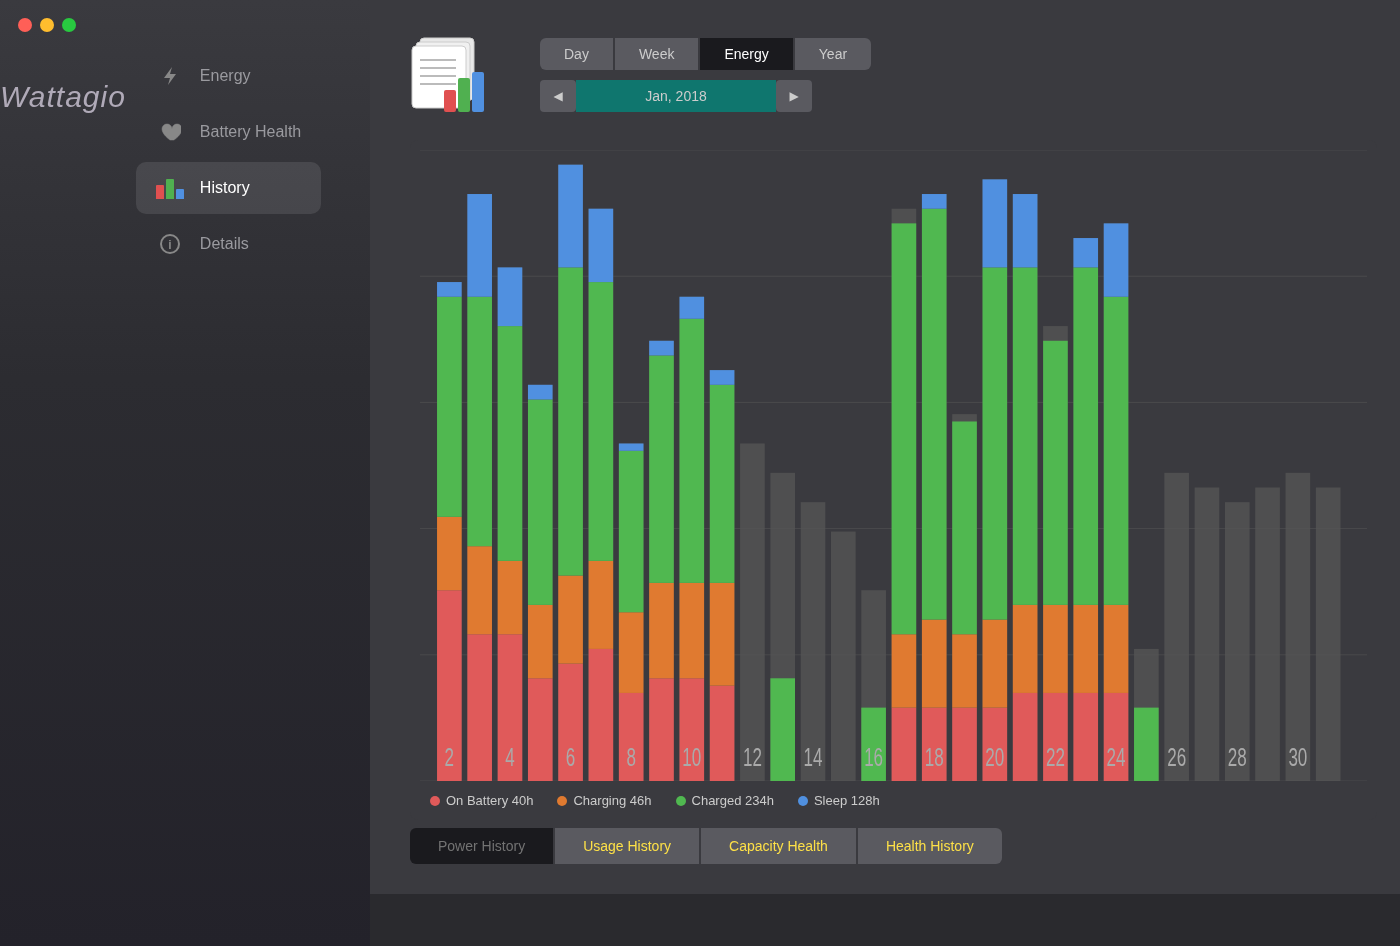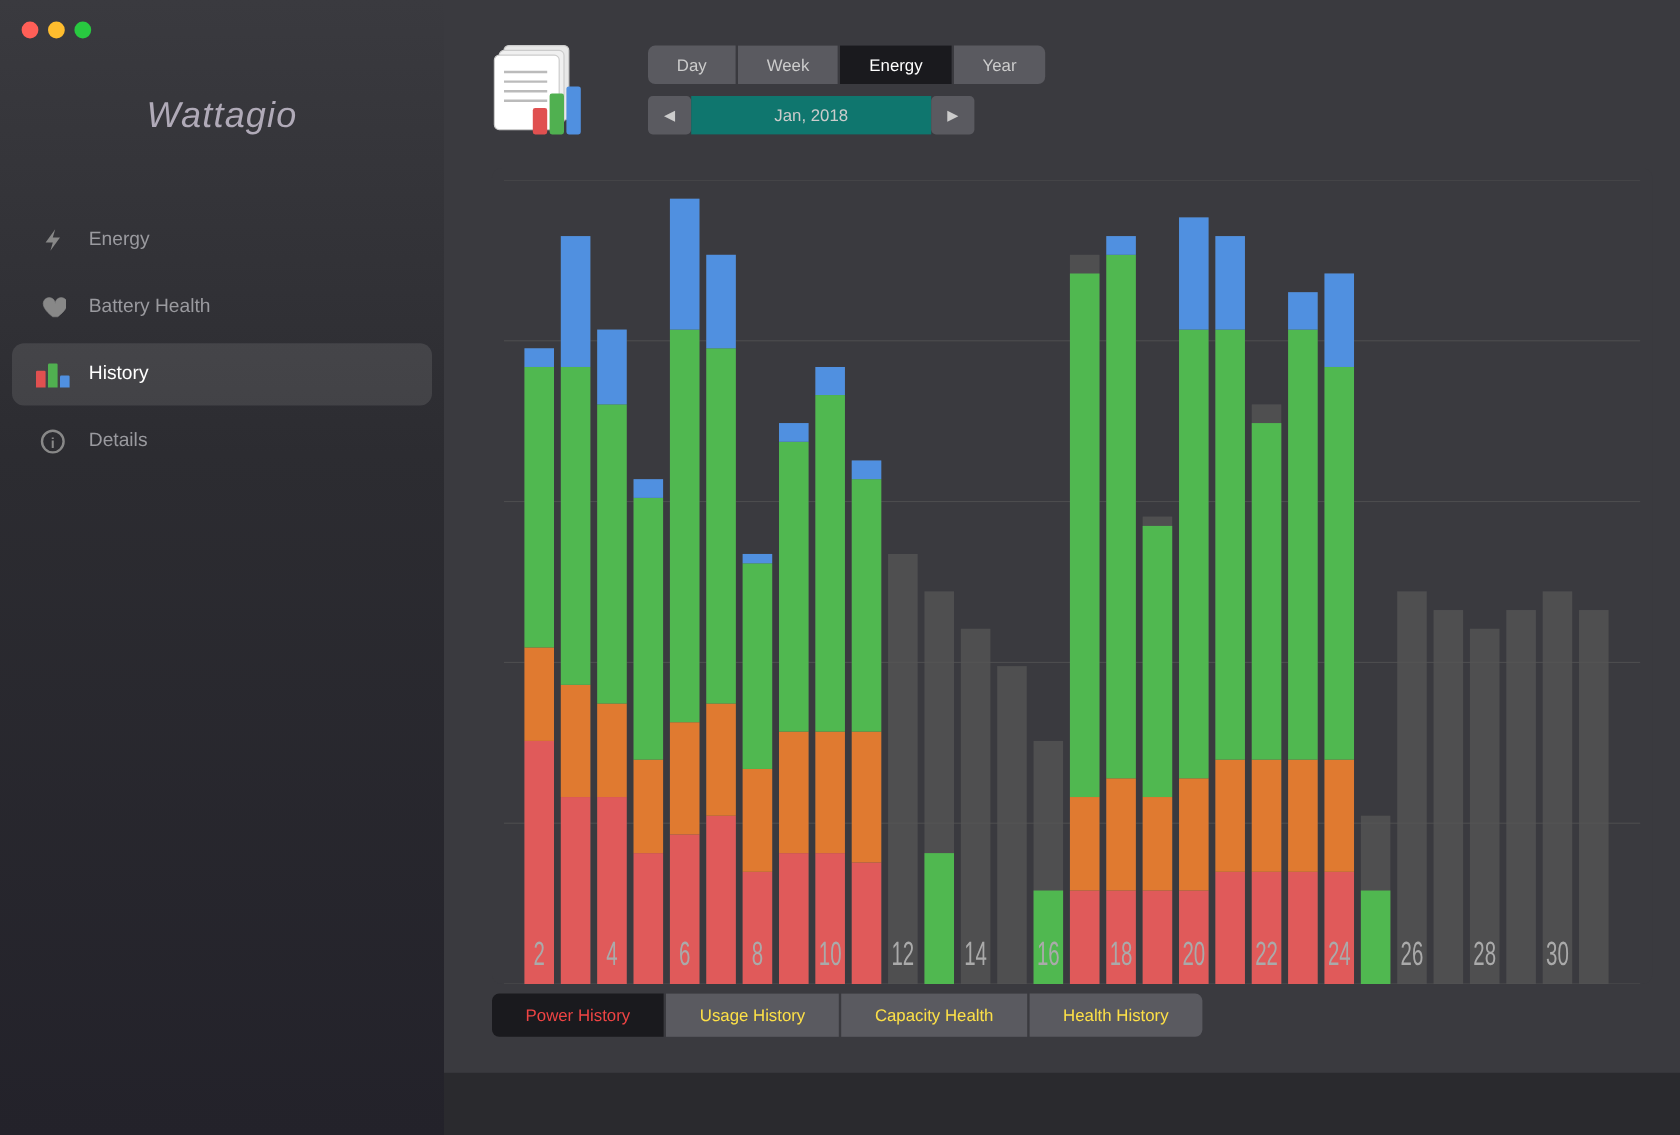--- a/index.html
+++ b/index.html
@@ -12,21 +12,20 @@
       display: flex;
     }
 
     
     .sidebar {
       width: 370px;
       min-width: 370px;
       height: 946px;
       background: linear-gradient(180deg, #3a3a3f 0%, #2c2c31 40%, #23222a 100%);
       display: flex;
-      flex-direction: column;
       padding-top: 50px;
       position: relative;
     }
 
     .traffic-lights {
       position: absolute;
       top: 18px;
       left: 18px;
       display: flex;
       gap: 8px;
@@ -231,21 +230,21 @@
       color: #fde047;
       font-size: 14px;
       font-weight: 500;
       cursor: pointer;
       border-radius: 0;
     }
     .bottom-tab:first-child { border-radius: 6px 0 0 6px; }
     .bottom-tab:last-child { border-radius: 0 6px 6px 0; }
     .bottom-tab.active {
       background: #1a1a1e;
-      color: #ef4444;
+      color: #737373;
     }
   </style>
 </head>
 <body>
 
 <div class="sidebar">
   <div class="traffic-lights">
     <div class="traffic-light tl-close"></div>
     <div class="traffic-light tl-min"></div>
     <div class="traffic-light tl-max"></div>
@@ -481,20 +480,38 @@
         <text x="543" y="420" text-anchor="middle" fill="#aaa" font-size="18">18</text>
         <text x="607" y="420" text-anchor="middle" fill="#aaa" font-size="18">20</text>
         <text x="671" y="420" text-anchor="middle" fill="#aaa" font-size="18">22</text>
         <text x="735" y="420" text-anchor="middle" fill="#aaa" font-size="18">24</text>
         <text x="799" y="420" text-anchor="middle" fill="#aaa" font-size="18">26</text>
         <text x="863" y="420" text-anchor="middle" fill="#aaa" font-size="18">28</text>
         <text x="927" y="420" text-anchor="middle" fill="#aaa" font-size="18">30</text>
       </svg>
     </div>
 
+    <div class="legend">
+      <div class="legend-item">
+        <div class="legend-dot" style="background:#e05a5a"></div>
+        <span>On Battery 40h</span>
+      </div>
+      <div class="legend-item">
+        <div class="legend-dot" style="background:#e07a30"></div>
+        <span>Charging 46h</span>
+      </div>
+      <div class="legend-item">
+        <div class="legend-dot" style="background:#50b850"></div>
+        <span>Charged 234h</span>
+      </div>
+      <div class="legend-item">
+        <div class="legend-dot" style="background:#5090e0"></div>
+        <span>Sleep 128h</span>
+      </div>
+    </div>
   </div>
 
   <div class="bottom-tabs">
     <button class="bottom-tab active">Power History</button>
     <button class="bottom-tab">Usage History</button>
     <button class="bottom-tab">Capacity Health</button>
     <button class="bottom-tab">Health History</button>
   </div>
 </div>
 

